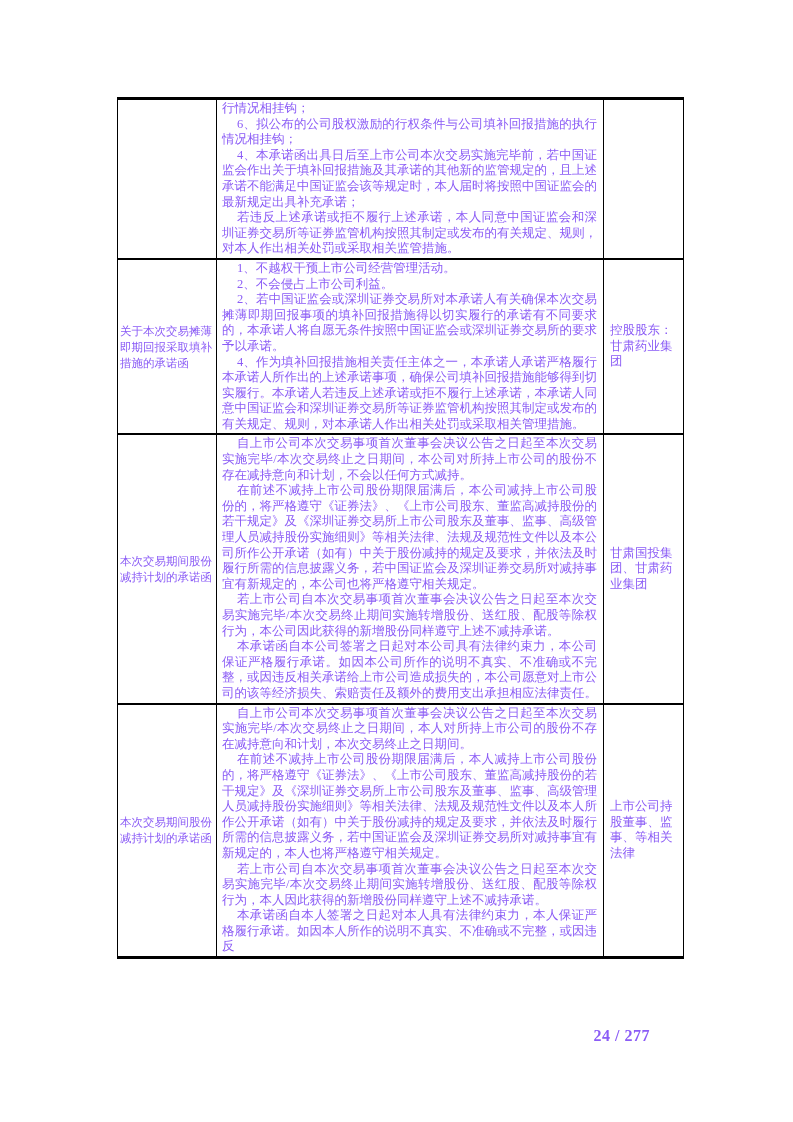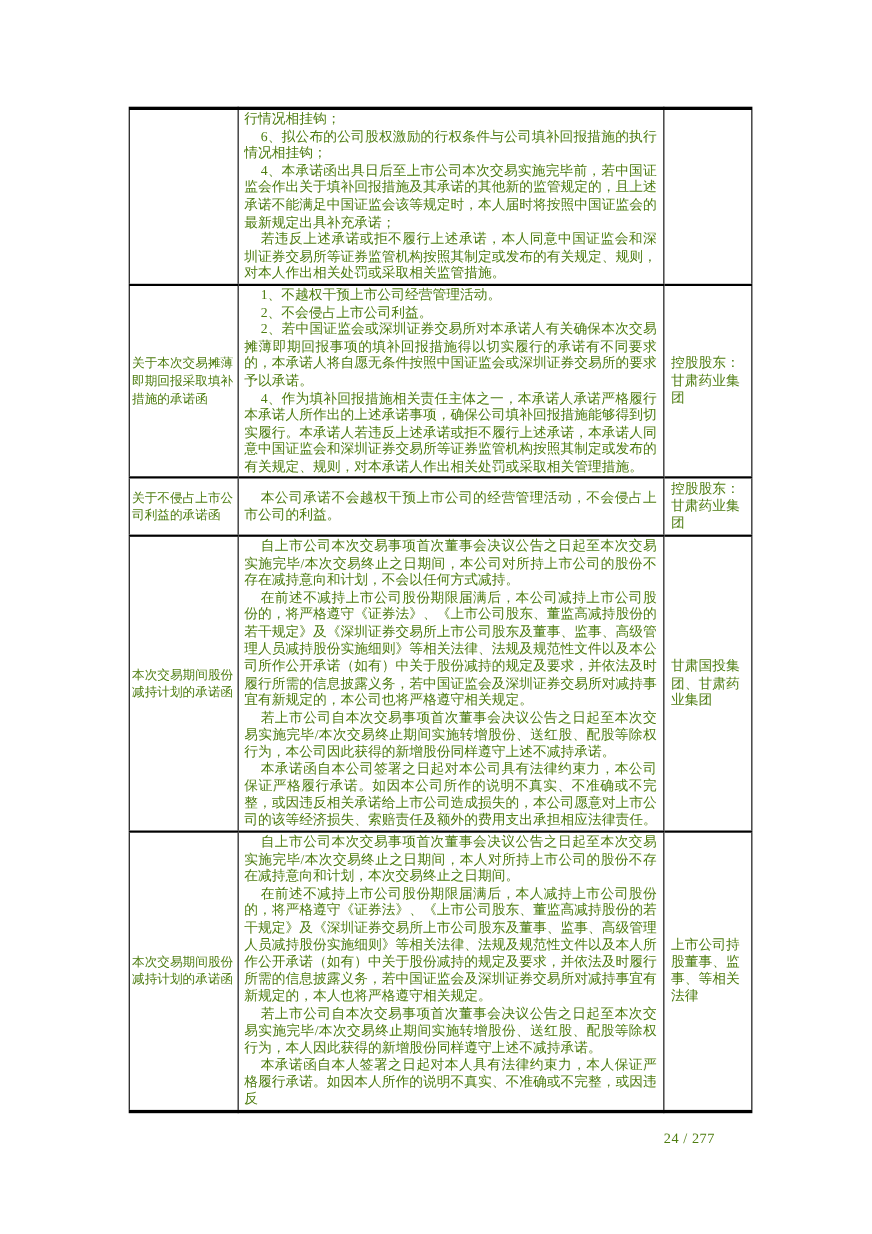--- a/index.html
+++ b/index.html
@@ -1,21 +1,21 @@
 <!DOCTYPE html>
 <html><head>
 <meta charset="utf-8">
 <style>
   html, body { margin: 0; padding: 0; background: #ffffff; }
   .page {
     position: relative;
     width: 760px;
     height: 1122px;
     background: #ffffff;
-    color: #4d7c0f;
+    color: #8b5cf6;
     font-family: "Liberation Serif", "DejaVu Serif", serif;
     overflow: hidden;
   }
   table.commitments {
     position: absolute;
     left: 117px;
     top: 97px;
     width: 566px;
     table-layout: fixed;
     border-collapse: collapse;
@@ -57,22 +57,22 @@
     line-height: 15.5px;
     text-align: left;
     padding: 2px 6px;
   }
   .para { margin: 0; text-indent: 1.2em; }
   .para.no-indent { text-indent: 0; }
   .page-num {
     position: absolute;
     top: 1027px;
     right: 110px;
-    font-size: 13px;
-    font-weight: normal;
+    font-size: 16px;
+    font-weight: bold;
     letter-spacing: 0.5px;
     margin-left: 23px;
   }
 </style>
 </head>
 <body>
 
 <div class="page">
   <table class="commitments">
     <colgroup>
@@ -94,27 +94,20 @@
       <tr class="r1">
         <td class="title">关于本次交易摊薄即期回报采取填补措施的承诺函</td>
         <td class="content">
             <p class="para">1、不越权干预上市公司经营管理活动。</p>
             <p class="para">2、不会侵占上市公司利益。</p>
             <p class="para">2、若中国证监会或深圳证券交易所对本承诺人有关确保本次交易摊薄即期回报事项的填补回报措施得以切实履行的承诺有不同要求的，本承诺人将自愿无条件按照中国证监会或深圳证券交易所的要求予以承诺。</p>
             <p class="para">4、作为填补回报措施相关责任主体之一，本承诺人承诺严格履行本承诺人所作出的上述承诺事项，确保公司填补回报措施能够得到切实履行。本承诺人若违反上述承诺或拒不履行上述承诺，本承诺人同意中国证监会和深圳证券交易所等证券监管机构按照其制定或发布的有关规定、规则，对本承诺人作出相关处罚或采取相关管理措施。</p>
           </td>
         <td class="party">控股股东：甘肃药业集团</td>
       </tr>
-      <tr class="r3">
-        <td class="title">关于不侵占上市公司利益的承诺函</td>
-        <td class="content">
-            <p class="para">本公司承诺不会越权干预上市公司的经营管理活动，不会侵占上市公司的利益。</p>
-          </td>
-        <td class="party">控股股东：甘肃药业集团</td>
-      </tr>
       <tr class="r4">
         <td class="title">本次交易期间股份减持计划的承诺函</td>
         <td class="content">
             <p class="para">自上市公司本次交易事项首次董事会决议公告之日起至本次交易实施完毕/本次交易终止之日期间，本公司对所持上市公司的股份不存在减持意向和计划，不会以任何方式减持。</p>
             <p class="para">在前述不减持上市公司股份期限届满后，本公司减持上市公司股份的，将严格遵守《证券法》、《上市公司股东、董监高减持股份的若干规定》及《深圳证券交易所上市公司股东及董事、监事、高级管理人员减持股份实施细则》等相关法律、法规及规范性文件以及本公司所作公开承诺（如有）中关于股份减持的规定及要求，并依法及时履行所需的信息披露义务，若中国证监会及深圳证券交易所对减持事宜有新规定的，本公司也将严格遵守相关规定。</p>
             <p class="para">若上市公司自本次交易事项首次董事会决议公告之日起至本次交易实施完毕/本次交易终止期间实施转增股份、送红股、配股等除权行为，本公司因此获得的新增股份同样遵守上述不减持承诺。</p>
             <p class="para">本承诺函自本公司签署之日起对本公司具有法律约束力，本公司保证严格履行承诺。如因本公司所作的说明不真实、不准确或不完整，或因违反相关承诺给上市公司造成损失的，本公司愿意对上市公司的该等经济损失、索赔责任及额外的费用支出承担相应法律责任。</p>
           </td>
         <td class="party">甘肃国投集团、甘肃药业集团</td>
       </tr>

